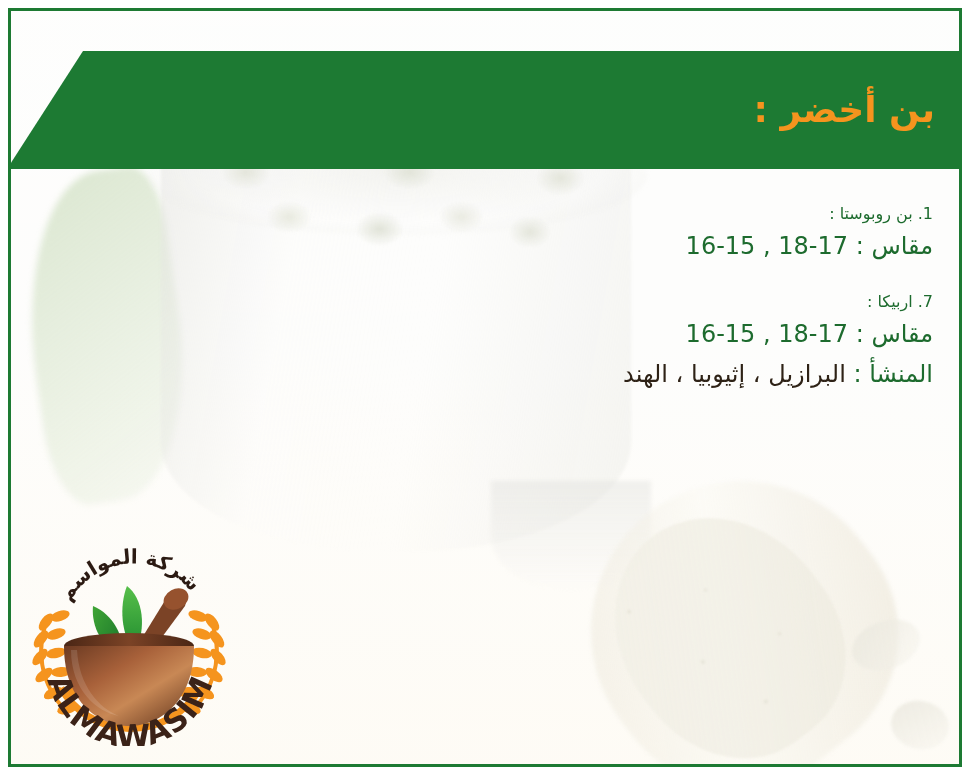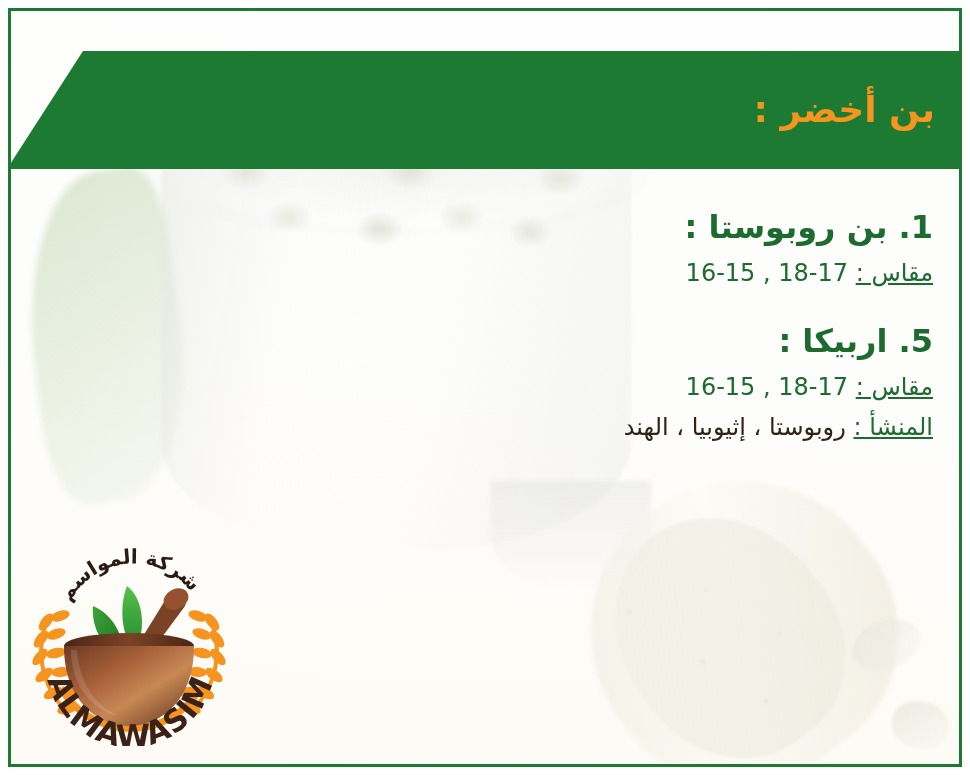--- a/index.html
+++ b/index.html
@@ -178,32 +178,32 @@
     position: absolute;
     right: 26px;
     top: 190px;
     width: 620px;
     direction: rtl;
     text-align: right;
   }
   .grade-block { margin-bottom: 22px; }
   .grade-heading {
     color: #1d6b2e;
-    font-size: 32px;
+    font-size: 16px;
     line-height: 1.65;
     white-space: nowrap;
-    font-weight: 700;
+    font-weight: 400;
   }
   .spec-line {
     font-size: 24px;
     line-height: 1.65;
     white-space: nowrap;
     font-weight: 400;
   }
-  .spec-label { color: #1d6b2e; text-decoration: underline; }
+  .spec-label { color: #1d6b2e; }
   .spec-value { color: #2e2216; }
   .spec-line.all-green .spec-value { color: #1d6b2e; margin-left: 32px; }
 
   
   .logo {
     position: absolute;
     left: 8px;
     bottom: 18px;
     width: 220px;
     height: 210px;
@@ -236,28 +236,28 @@
 
       <div class="grade-block">
         <div class="grade-heading">1. بن روبوستا :</div>
         <div class="spec-line all-green">
           <span class="spec-label">مقاس :</span>
           <span class="spec-value">17-18 , 15-16</span>
         </div>
       </div>
 
       <div class="grade-block">
-        <div class="grade-heading">5. اربيكا :</div>
+        <div class="grade-heading">7. اربيكا :</div>
         <div class="spec-line all-green">
           <span class="spec-label">مقاس :</span>
           <span class="spec-value">17-18 , 15-16</span>
         </div>
         <div class="spec-line">
           <span class="spec-label">المنشأ :</span>
-          <span class="spec-value">روبوستا ، إثيوبيا ، الهند</span>
+          <span class="spec-value">البرازيل ، إثيوبيا ، الهند</span>
         </div>
       </div>
 
     </div>
 
     <div class="logo">
       <svg viewBox="0 0 220 210" xmlns="http://www.w3.org/2000/svg">
         <defs>
           <linearGradient id="bowlGrad" x1="0" y1="0" x2="1" y2="1">
             <stop offset="0%" stop-color="#6b3a22"></stop>

